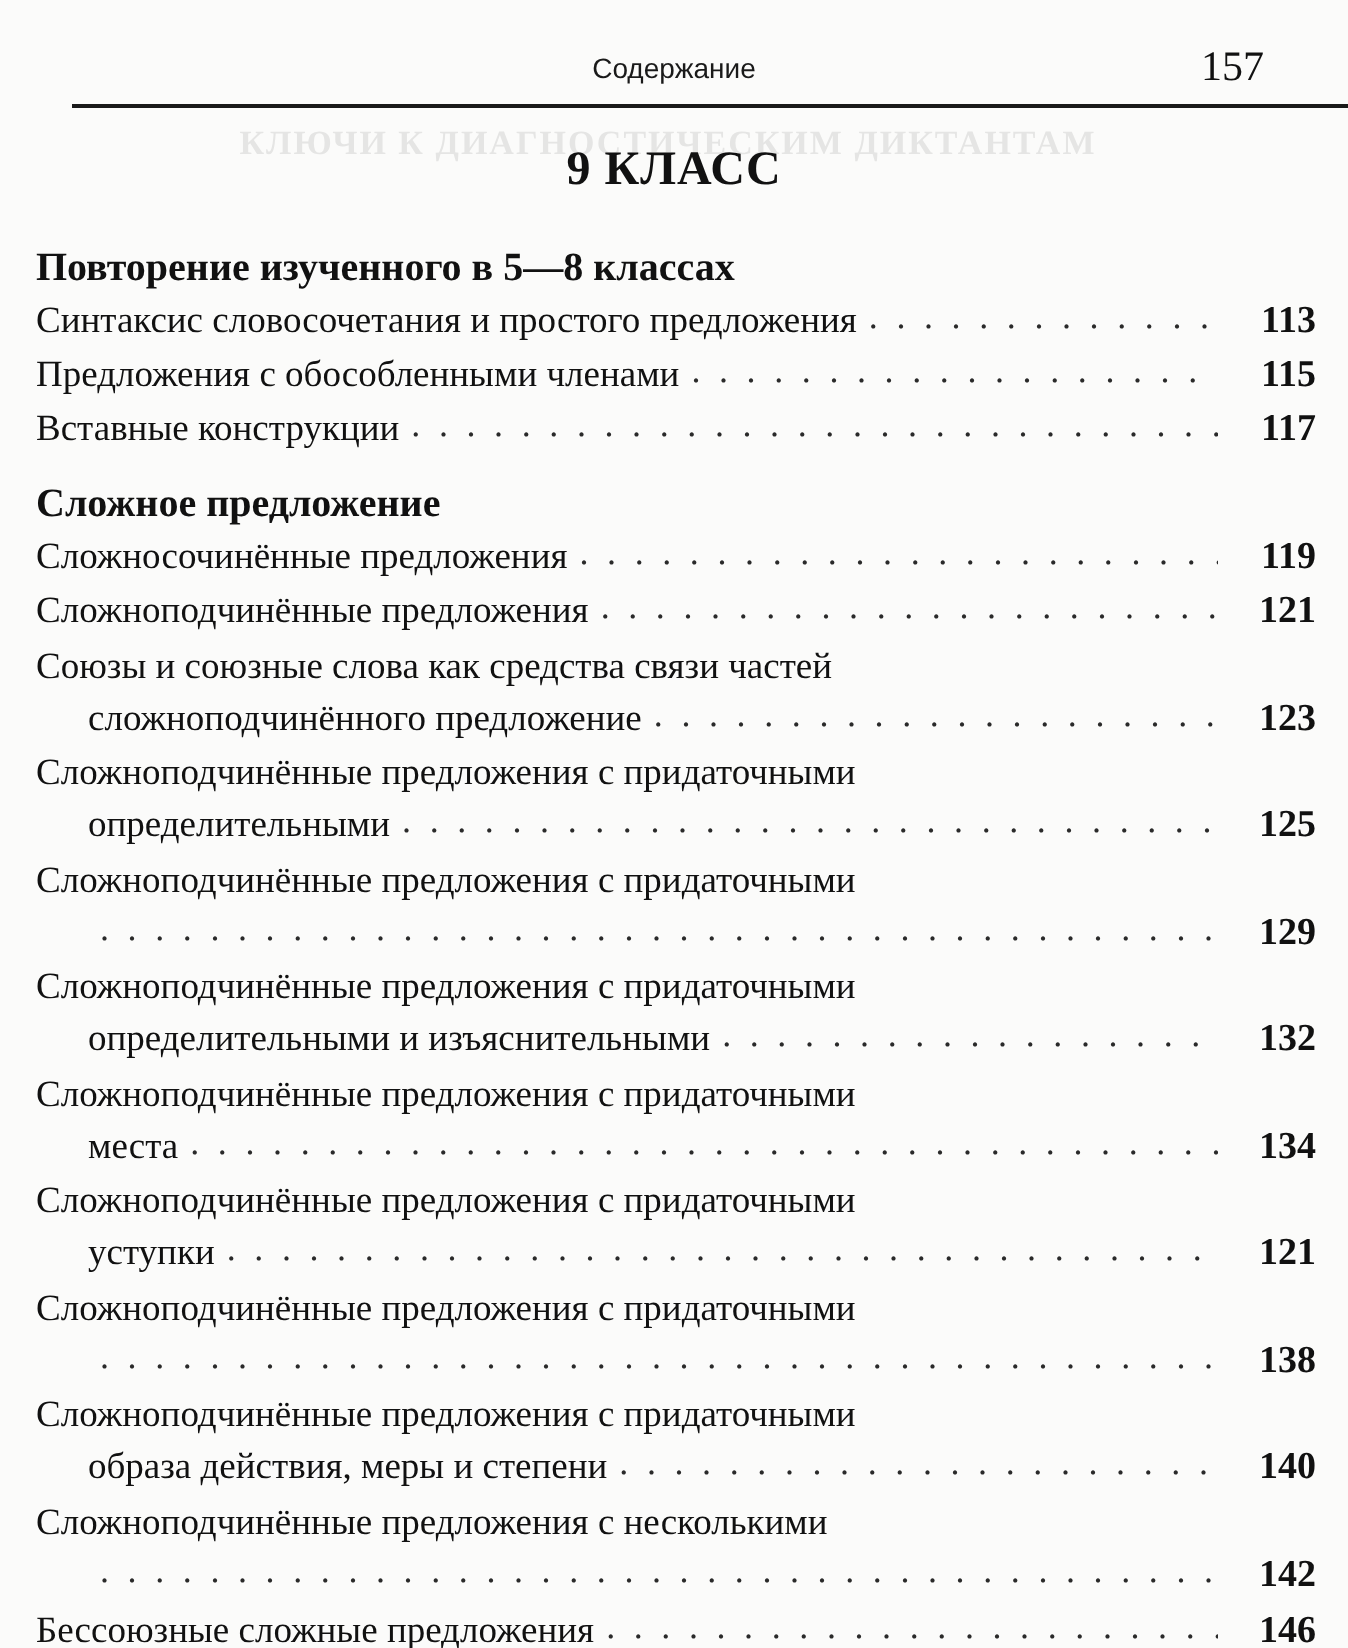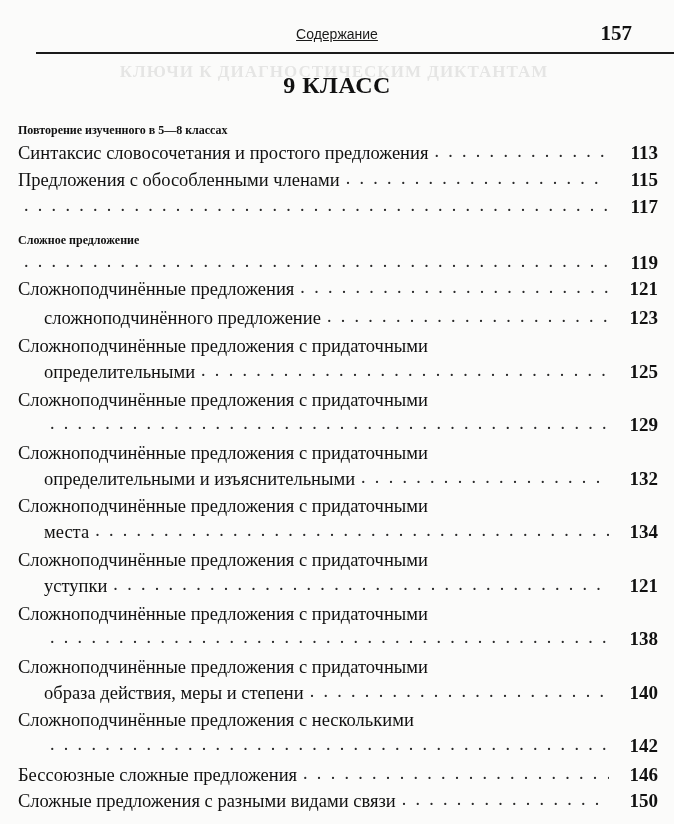--- a/index.html
+++ b/index.html
@@ -49,28 +49,27 @@
   }
   .header-title {
     position: absolute;
     left: 0;
     top: 0;
     width: 634px;
     text-align: center;
     font-family: "Liberation Sans", sans-serif;
     font-size: 14px;
     color: #1a1a1a;
-    text-decoration: underline;
   }
   .header-page {
     position: absolute;
     right: 22px;
     top: -5px;
     font-family: "Liberation Serif", serif;
-    font-weight: bold;
+    font-weight: normal;
     font-size: 21px;
     color: #111111;
   }
   .header-rule {
     position: absolute;
     left: 16px;
     top: 26px;
     width: 640px;
     height: 2px;
     background: #1a1a1a;
@@ -86,21 +85,21 @@
   .doc-title {
     text-align: center;
     font-weight: bold;
     font-size: 24px;
     letter-spacing: 0.5px;
     margin: 6px 0 14px 0;
   }
 
   .section-head {
     font-weight: bold;
-    font-size: 12px;
+    font-size: 20px;
     margin: 24px 0 2px 0;
     padding-left: 2px;
   }
   .section-head.spaced {
     margin-top: 14px;
   }
 
   .entry {
     position: relative;
     font-size: 18.5px;
@@ -175,39 +174,42 @@
         </div>
         <div class="entry" style="padding-right: 0px;">
           <div class="row">
             <span class="label">Предложения с обособленными членами</span>
             <span class="leader">. . . . . . . . . . . . . . . . . . . . . . . . . . . . . . . . . . . . . . . . . . . . . . . . . . . . . . . . . . . . . . . . . . . . . . . . . . . . . . . . . . . . . . . . . . </span>
             <span class="pagenum">115</span>
           </div>
         </div>
         <div class="entry" style="padding-right: 0px;">
           <div class="row">
+            <span class="label">Вставные конструкции</span>
             <span class="leader">. . . . . . . . . . . . . . . . . . . . . . . . . . . . . . . . . . . . . . . . . . . . . . . . . . . . . . . . . . . . . . . . . . . . . . . . . . . . . . . . . . . . . . . . . . </span>
             <span class="pagenum">117</span>
           </div>
         </div>
         <div class="section-head spaced">Сложное предложение</div>
         <div class="entry" style="padding-right: 0px;">
           <div class="row">
+            <span class="label">Сложносочинённые предложения</span>
             <span class="leader">. . . . . . . . . . . . . . . . . . . . . . . . . . . . . . . . . . . . . . . . . . . . . . . . . . . . . . . . . . . . . . . . . . . . . . . . . . . . . . . . . . . . . . . . . . </span>
             <span class="pagenum">119</span>
           </div>
         </div>
         <div class="entry" style="padding-right: 0px;">
           <div class="row">
             <span class="label">Сложноподчинённые предложения</span>
             <span class="leader">. . . . . . . . . . . . . . . . . . . . . . . . . . . . . . . . . . . . . . . . . . . . . . . . . . . . . . . . . . . . . . . . . . . . . . . . . . . . . . . . . . . . . . . . . . </span>
             <span class="pagenum">121</span>
           </div>
         </div>
         <div class="entry two-line" style="padding-right: 0px;">
+          <div class="plainline">Союзы и союзные слова как средства связи частей</div>
           <div class="row indent">
             <span class="label">сложноподчинённого предложение</span>
             <span class="leader">. . . . . . . . . . . . . . . . . . . . . . . . . . . . . . . . . . . . . . . . . . . . . . . . . . . . . . . . . . . . . . . . . . . . . . . . . . . . . . . . . . . . . . . . . . </span>
             <span class="pagenum">123</span>
           </div>
         </div>
         <div class="entry two-line" style="padding-right: 0px;">
           <div class="plainline">Сложноподчинённые предложения с придаточными</div>
           <div class="row indent">
             <span class="label">определительными</span>

